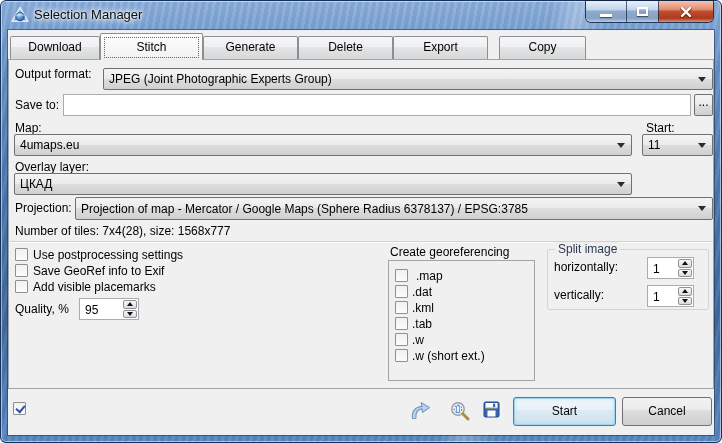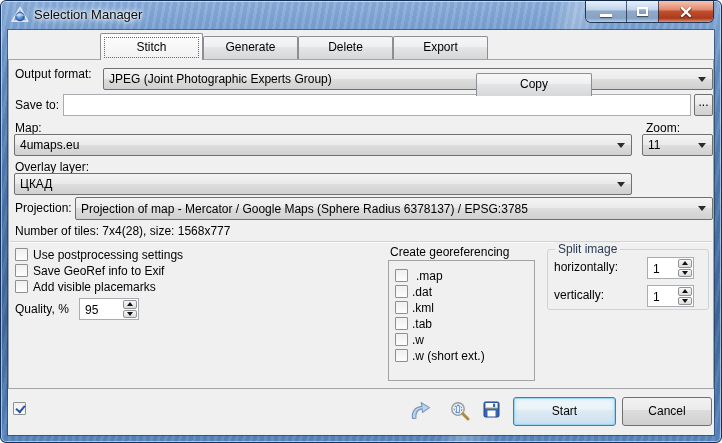--- a/index.html
+++ b/index.html
@@ -107,40 +107,41 @@
         <svg width="14" height="12">
           <path d="M3 2.8 L11 10.8 M11 2.8 L3 10.8" stroke="rgba(70,20,5,.55)" stroke-width="3.6" stroke-linecap="round"></path>
           <path d="M3 2 L11 10 M11 2 L3 10" stroke="#ffffff" stroke-width="2.4" stroke-linecap="round"></path>
         </svg>
       </div>
     </div>
   </div>
 
   <div class="client">
 
+    <div class="tab" style="left:2px;width:90px;">Download</div>
     <div class="tab active" style="left:92px;width:103px;">Stitch</div>
     <div class="tab" style="left:290px;width:95px;">Delete</div>
     <div class="tab" style="left:195px;width:95px;">Generate</div>
     <div class="tab" style="left:385px;width:95px;">Export</div>
-    <div class="tab" style="left:468px;width:116px;margin-top:37px;">Copy</div>
+    <div class="tab" style="left:491px;width:87px;">Copy</div>
 
     <div class="tabpage">
 
       <span class="lbl" style="left:6px;top:7px;">Output format:</span>
       <div class="combo" style="left:94px;top:8px;width:610px;">
         <span>JPEG (Joint Photographic Experts Group)</span>
         <i class="arrow"></i>
       </div>
 
       <span class="lbl" style="left:6px;top:38px;">Save to:</span>
       <input class="field" style="left: 54px; top: 34px; width: 628px;" value="">
       <div class="mini-btn" style="left:685px;top:34px;">...</div>
 
       <span class="lbl" style="left:6px;top:61px;">Map:</span>
-      <span class="lbl" style="left:637px;top:61px;">Zoom:</span>
+      <span class="lbl" style="left:637px;top:61px;">Start:</span>
       <div class="combo" style="left:5px;top:74px;width:618px;">
         <span>4umaps.eu</span>
         <i class="arrow"></i>
       </div>
       <div class="combo" style="left:633px;top:74px;width:71px;align-items:center;">
         <span>11</span>
         <i class="arrow"></i>
       </div>
 
       <span class="lbl" style="left:6px;top:100px;">Overlay layer:</span>

